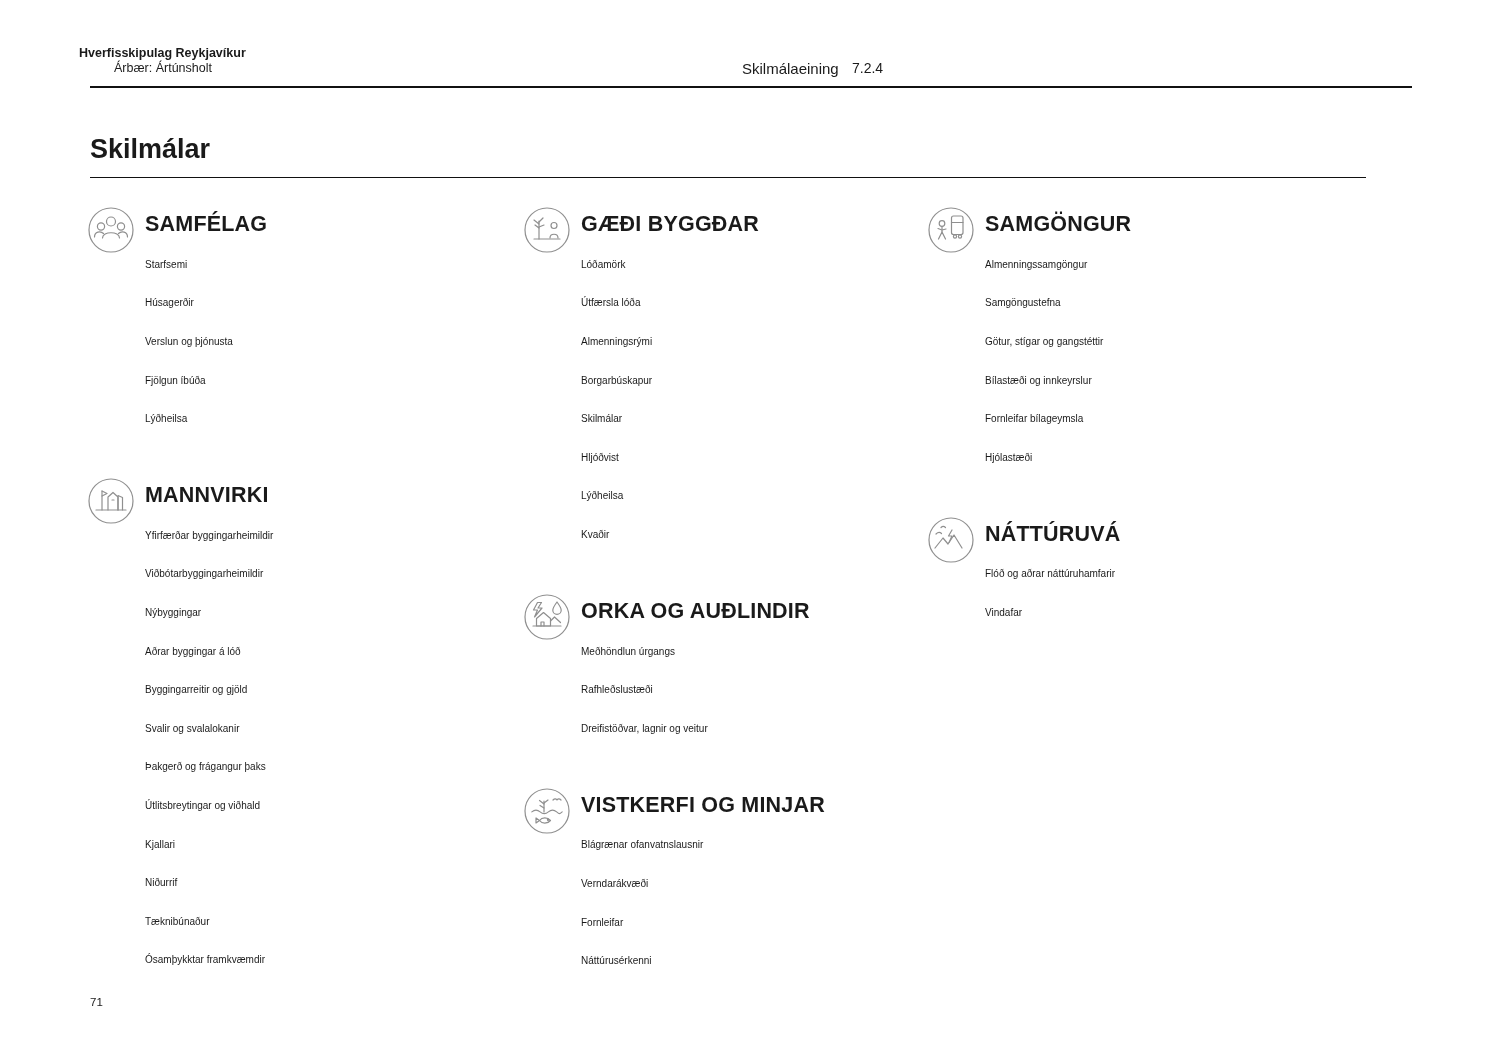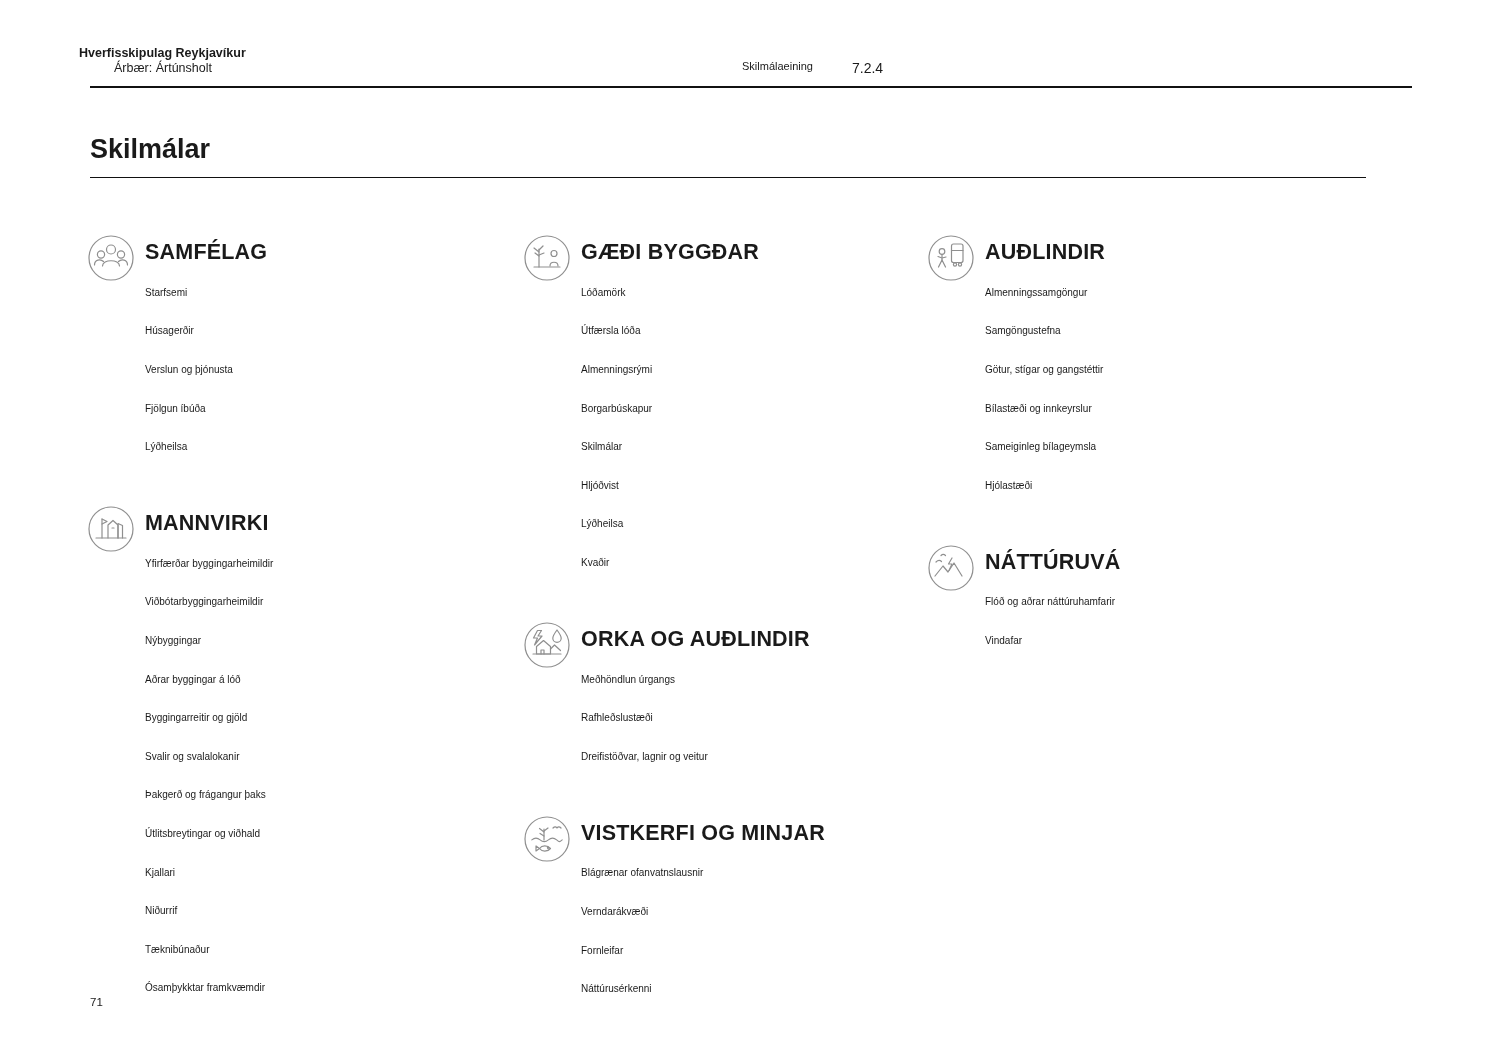--- a/index.html
+++ b/index.html
@@ -7,31 +7,31 @@
     width:1500px; height:1061px;
     font-family:"Liberation Sans", sans-serif;
     color:#1a1a1a;
     -webkit-font-smoothing:antialiased;
   }
   .page { position:relative; width:1500px; height:1061px; background:#fff; overflow:hidden; }
 
   
   .hdr-org     { position:absolute; left:79px;  top:46px;  font-size:12.5px; font-weight:bold; }
   .hdr-district{ position:absolute; left:90px;  top:61px;  font-size:12.5px;margin-left:24px; }
-  .hdr-unit-label  { position:absolute; left:742px; top:60px; font-size:11px; }
+  .hdr-unit-label  { position:absolute; left:742px; top:60px; font-size:15px; }
   .hdr-unit-number { position:absolute; left:852px; top:60px; font-size:14px; }
   .hdr-rule  { position:absolute; left:90px; top:86px;  width:1322px; height:2px; background:#111; }
 
   
   .page-title { position:absolute; left:90px; top:134px; margin:0; font-size:27px; font-weight:bold;text-align:right; }
   .title-rule { position:absolute; left:90px; top:177px; width:1276px; height:1px; background:#111; }
 
   
   .columns { position:absolute; top:207px; left:0; width:1500px; }
-  .col  { position:absolute; top:0;margin-top:28px; }
+  .col  { position:absolute; top:0; }
   .col-1 { left:88px;  width:432px; }
   .col-2 { left:524px; width:400px; }
   .col-3 { left:928px; width:490px; }
 
   section + section { margin-top:40px; }
   .sec-head { display:flex; align-items:flex-start; }
   .icon { width:46px; height:46px; flex:0 0 46px; display:block; }
   .icon svg { display:block; width:46px; height:46px; stroke:#8f8f8f; fill:none;
               stroke-width:1.2; stroke-linecap:round; stroke-linejoin:round; }
   .sec-head h2 { margin:0 0 0 11px; padding-top:5px; font-size:21.5px; font-weight:bold; letter-spacing:0.2px; }
@@ -200,28 +200,28 @@
               <rect x="23.5" y="9" width="11.5" height="18.5" rx="2"></rect>
               <path d="M23.5 15.5h11.5"></path>
               <circle cx="27" cy="29.5" r="1.6"></circle>
               <circle cx="32" cy="29.5" r="1.6"></circle>
               <circle cx="14" cy="16.5" r="2.8"></circle>
               <path d="M14 19.5v5.5"></path>
               <path d="M14 25l-3.5 7M14 25l3.5 7"></path>
               <path d="M10 21.5l4 1.5 4-1"></path>
             </svg>
           </span>
-          <h2>AUÐLINDIR</h2>
+          <h2>SAMGÖNGUR</h2>
         </div>
         <ul class="sec-items">
           <li>Almenningssamgöngur</li>
           <li>Samgöngustefna</li>
           <li>Götur, stígar og gangstéttir</li>
           <li>Bílastæði og innkeyrslur</li>
-          <li>Sameiginleg bílageymsla</li>
+          <li>Fornleifar bílageymsla</li>
           <li>Hjólastæði</li>
         </ul>
       </section>
 
       <section>
         <div class="sec-head">
           <span class="icon">
             <svg viewBox="0 0 46 46">
               <circle cx="23" cy="23" r="22"></circle>
               <path d="M7 31l8-10 5 6 6-9 8 13"></path>

